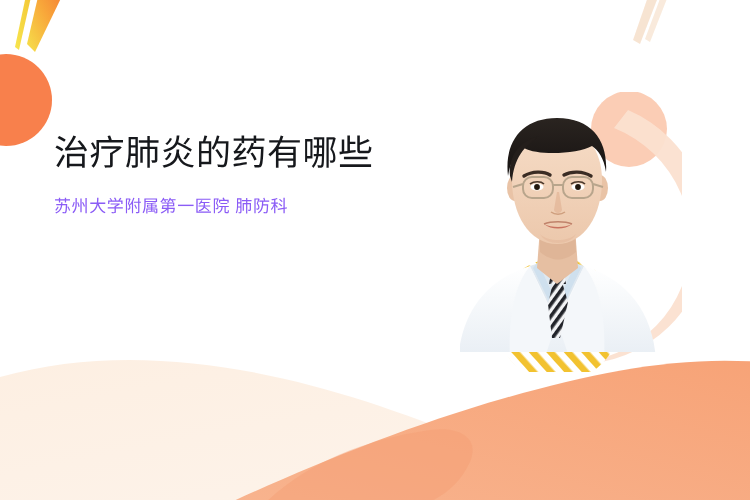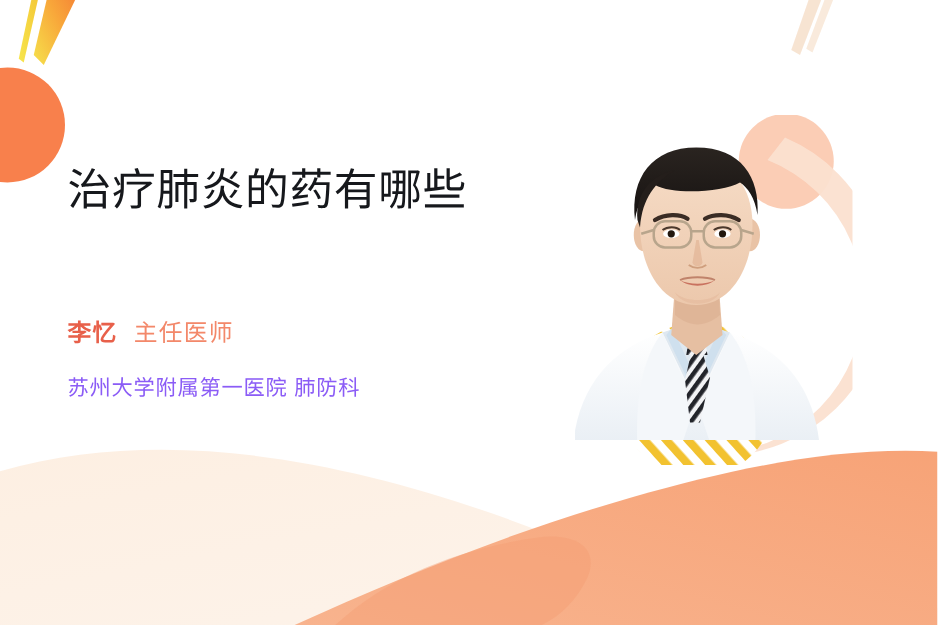--- a/index.html
+++ b/index.html
@@ -240,21 +240,17 @@
         <path d="M 92 132 C 99 129 113 129 120 132" stroke="#c0836b" stroke-width="1.5" fill="none"></path>
 
         <path d="M 88 142 C 96 150 116 150 124 142 C 118 154 94 154 88 142 Z" fill="#e0b293" opacity="0.4"></path>
       </g>
     </svg>
   </div>
 
   <div class="text-block">
     <h1 class="title">治疗肺炎的药有哪些</h1>
 
-    <div class="byline">
-      <span class="doctor-name">李忆</span>
-      <span class="doctor-title">主任医师</span>
-    </div>
 
     <div class="affiliation">苏州大学附属第一医院  肺防科</div>
   </div>
 
 </div>
 
 </body></html>

